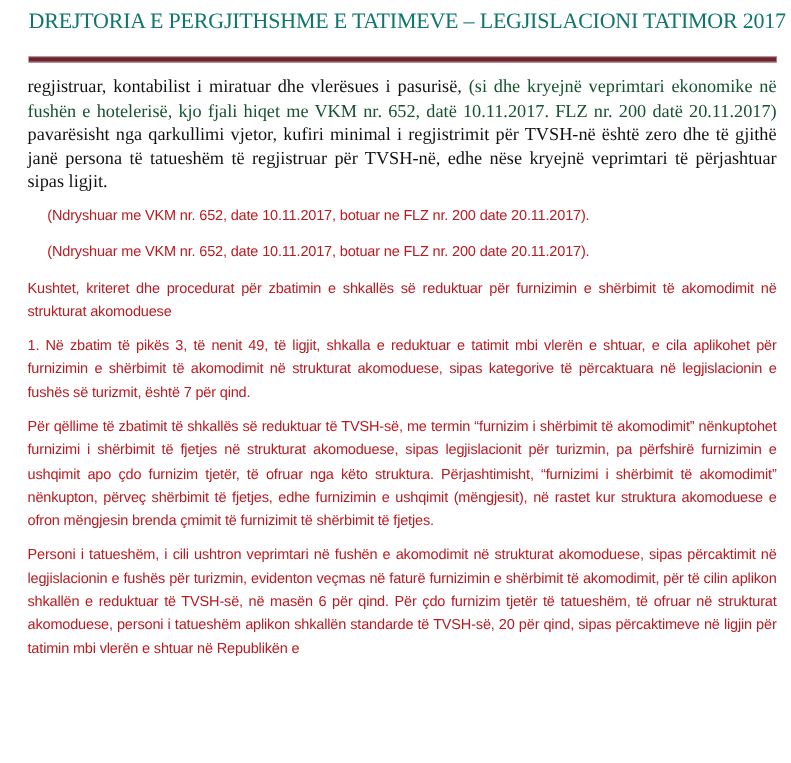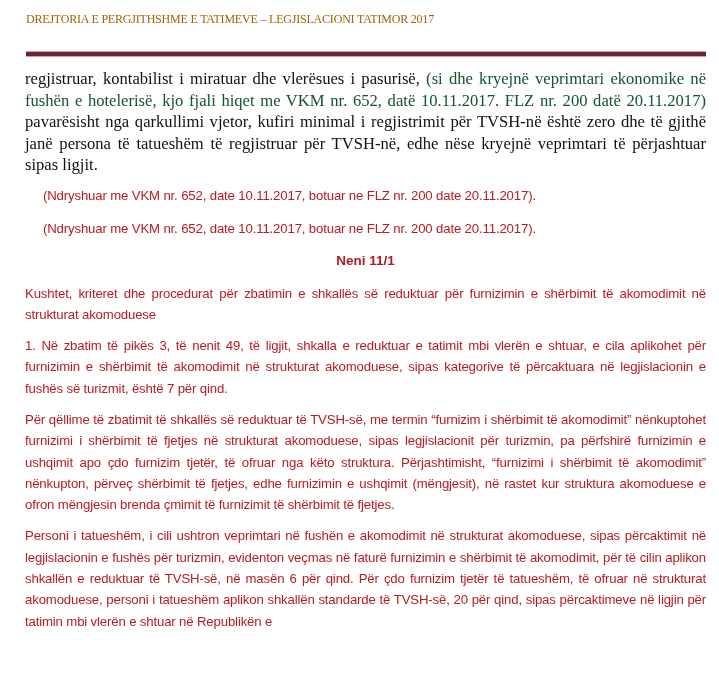--- a/index.html
+++ b/index.html
@@ -21,22 +21,22 @@
       overflow: hidden;
     }
     .header {
       position: absolute;
       left: 26px;
       top: 9px;
       width: 680px;
     }
     .header-line {
       font-family: "Liberation Serif", "DejaVu Serif", serif;
-      font-size: 12px;
-      color: #a16207;
+      font-size: 20px;
+      color: #0f766e;
       line-height: 20px;
       letter-spacing: -0.2px;
       white-space: nowrap;
     }
     .rule {
       position: absolute;
       left: 26px;
       top: 51px;
       width: 680px;
       height: 6px;
@@ -97,21 +97,20 @@
   <div class="rule"></div>
 
   <div class="body">
     <p class="serif-par"><span>regjistruar, kontabilist i miratuar dhe vlerësues i pasurisë, </span><span class="red">(si dhe kryejnë veprimtari ekonomike në fushën e hotelerisë, kjo fjali hiqet me VKM nr. 652, datë 10.11.2017. FLZ nr. 200 datë 20.11.2017)</span><span>  pavarësisht nga qarkullimi vjetor, kufiri minimal i regjistrimit për TVSH-në është zero dhe të gjithë janë persona të tatueshëm të regjistruar për TVSH-në, edhe nëse kryejnë veprimtari të përjashtuar sipas ligjit.</span></p>
 
     <p class="note">(Ndryshuar me VKM nr. 652, date 10.11.2017, botuar ne FLZ nr. 200 date 20.11.2017).</p>
 
 
     <p class="note">(Ndryshuar me VKM nr. 652, date 10.11.2017, botuar ne FLZ nr. 200 date 20.11.2017).</p>
 
-    <p class="article-title">Neni 11/1</p>
 
     <p class="sans-par">Kushtet, kriteret dhe procedurat për zbatimin e shkallës së reduktuar për furnizimin e shërbimit të akomodimit në strukturat akomoduese</p>
 
     <p class="sans-par">1. Në zbatim të pikës 3, të nenit 49, të ligjit, shkalla e reduktuar e tatimit mbi vlerën e shtuar, e cila aplikohet për furnizimin e shërbimit të akomodimit në strukturat akomoduese, sipas kategorive të përcaktuara në legjislacionin e fushës së turizmit, është 7 për qind.</p>
 
     <p class="sans-par">Për qëllime të zbatimit të shkallës së reduktuar të TVSH-së, me termin “furnizim i shërbimit të akomodimit” nënkuptohet furnizimi i shërbimit të fjetjes në strukturat akomoduese, sipas legjislacionit për turizmin, pa përfshirë furnizimin e ushqimit apo çdo furnizim tjetër, të ofruar nga këto struktura. Përjashtimisht, “furnizimi i shërbimit të akomodimit” nënkupton, përveç shërbimit të fjetjes, edhe furnizimin e ushqimit (mëngjesit), në rastet kur struktura akomoduese e ofron mëngjesin brenda çmimit të furnizimit të shërbimit të fjetjes.</p>
 
     <p class="sans-par">Personi i tatueshëm, i cili ushtron veprimtari në fushën e akomodimit në strukturat akomoduese, sipas përcaktimit në legjislacionin e fushës për turizmin, evidenton veçmas në faturë furnizimin e shërbimit të akomodimit, për të cilin aplikon shkallën e reduktuar të TVSH-së, në masën 6 për qind. Për çdo furnizim tjetër të tatueshëm, të ofruar në strukturat akomoduese, personi i tatueshëm aplikon shkallën standarde të TVSH-së, 20 për qind, sipas përcaktimeve në ligjin për tatimin mbi vlerën e shtuar në Republikën e</p>
   </div>
 </div>

